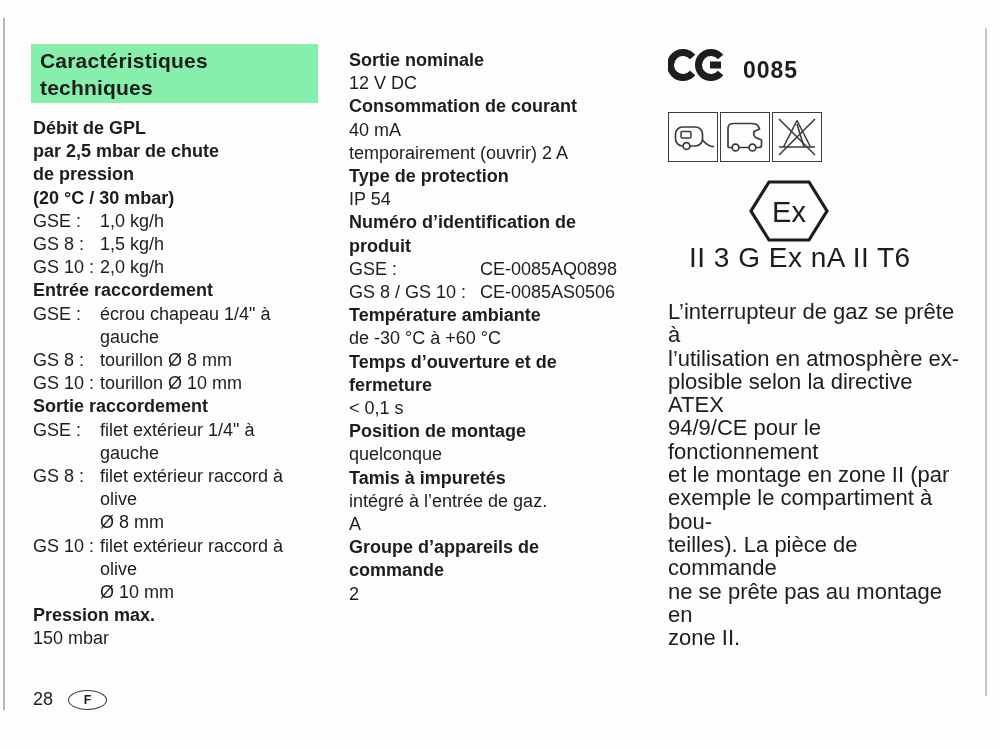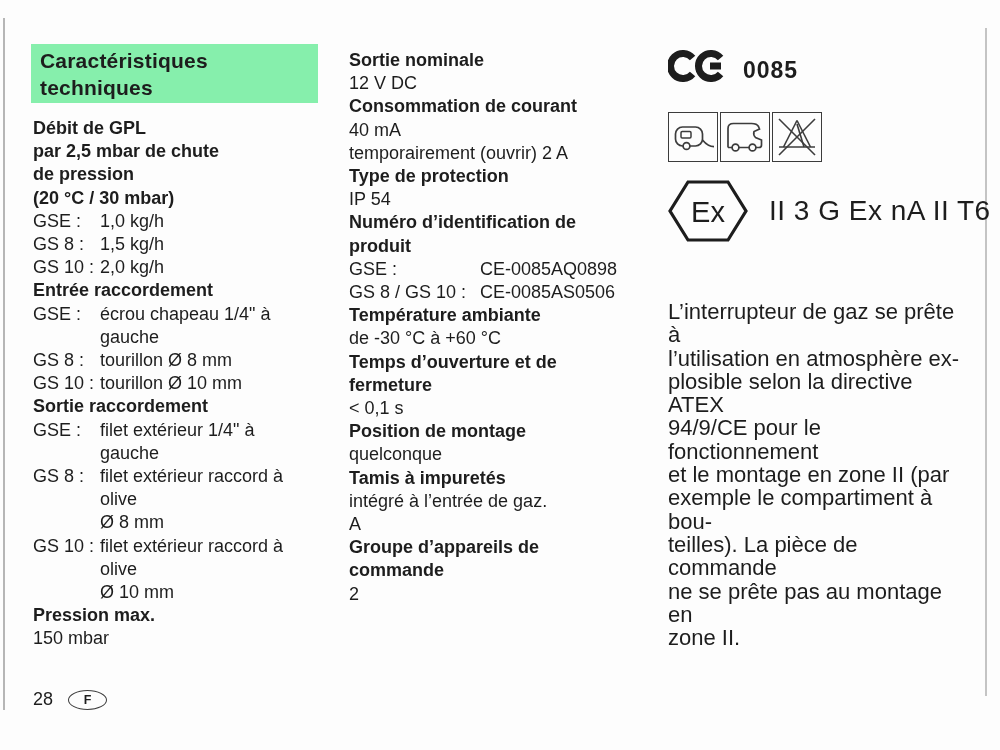--- a/index.html
+++ b/index.html
@@ -25,26 +25,26 @@
 
   .spec-line{white-space:nowrap;}
   .spec-line.bold{font-weight:700;}
   .spec-line.pair,.spec-line.pair2{display:flex;}
   .spec-line .lab{flex:none;}
   .spec-line.pair .lab{width:67px;}
   .spec-line.pair2 .lab{width:131px;}
   .spec-line.indent{padding-left:67px;}
 
   .col3{position:absolute;left:668px;top:44px;width:300px;height:660px;}
-  .ce-row{position:absolute;top:2px;left:0;display:flex;align-items:flex-end;}
+  .ce-row{position:absolute;top:2px;left:0;display:flex;align-items:center;}
   .ce-num{font-size:23px;font-weight:700;margin-left:17px;margin-top:11px;letter-spacing:1px;}
   .icons-row{position:absolute;top:68px;left:0;display:flex;gap:2px;}
   .sym{width:50px;height:50px;border:1.6px solid #3c3c3c;box-sizing:border-box;background:#fdfdfd;
        display:flex;align-items:center;justify-content:center;}
-  .ex-row{position:absolute;top:136px;left:0;display:flex;align-items:center;}
+  .ex-row{position:absolute;top:136px;left:0;display:flex;align-items:center;flex-direction:column;}
   .atex{font-size:28px;margin-left:21px;letter-spacing:.5px;white-space:nowrap;}
   .para{position:absolute;top:212px;left:0;width:292px;
         font-size:22px;line-height:23.3px;white-space:pre-line;margin-top:44px;}
 
   .footer{position:absolute;left:33px;top:689px;display:flex;align-items:flex-end;}
   .pnum{font-size:18px;}
   .lang{margin-left:15px;width:37px;height:18px;border:1.4px solid #3c3c3c;border-radius:50%;
         display:flex;align-items:center;justify-content:center;
         font-size:12.5px;font-weight:700;}
   svg{display:block;}

